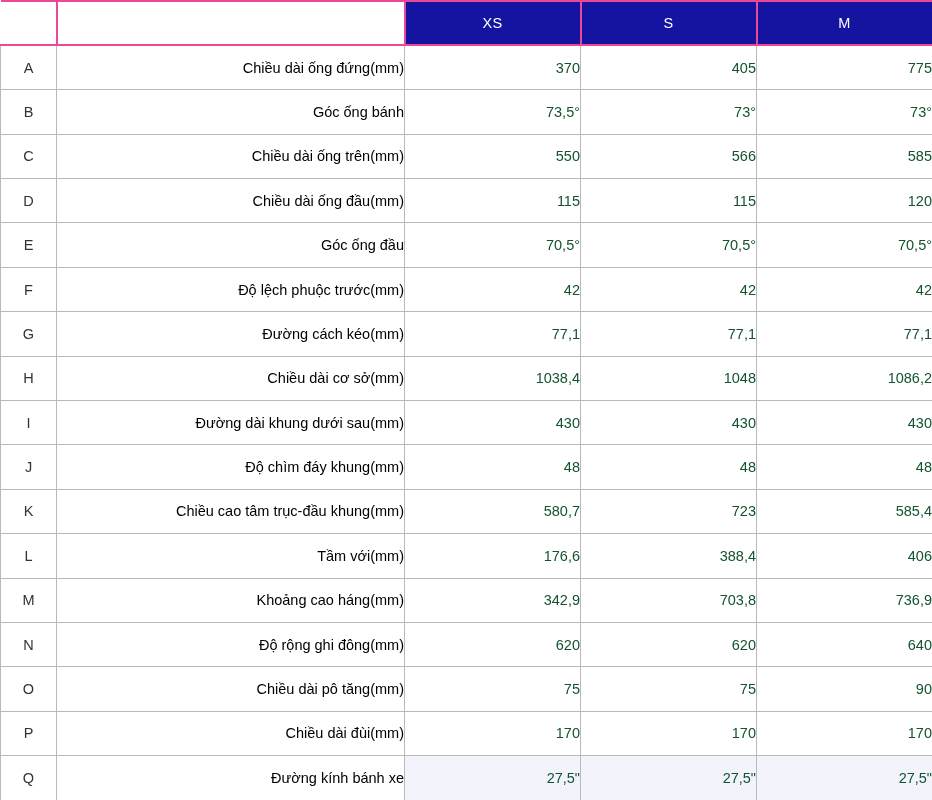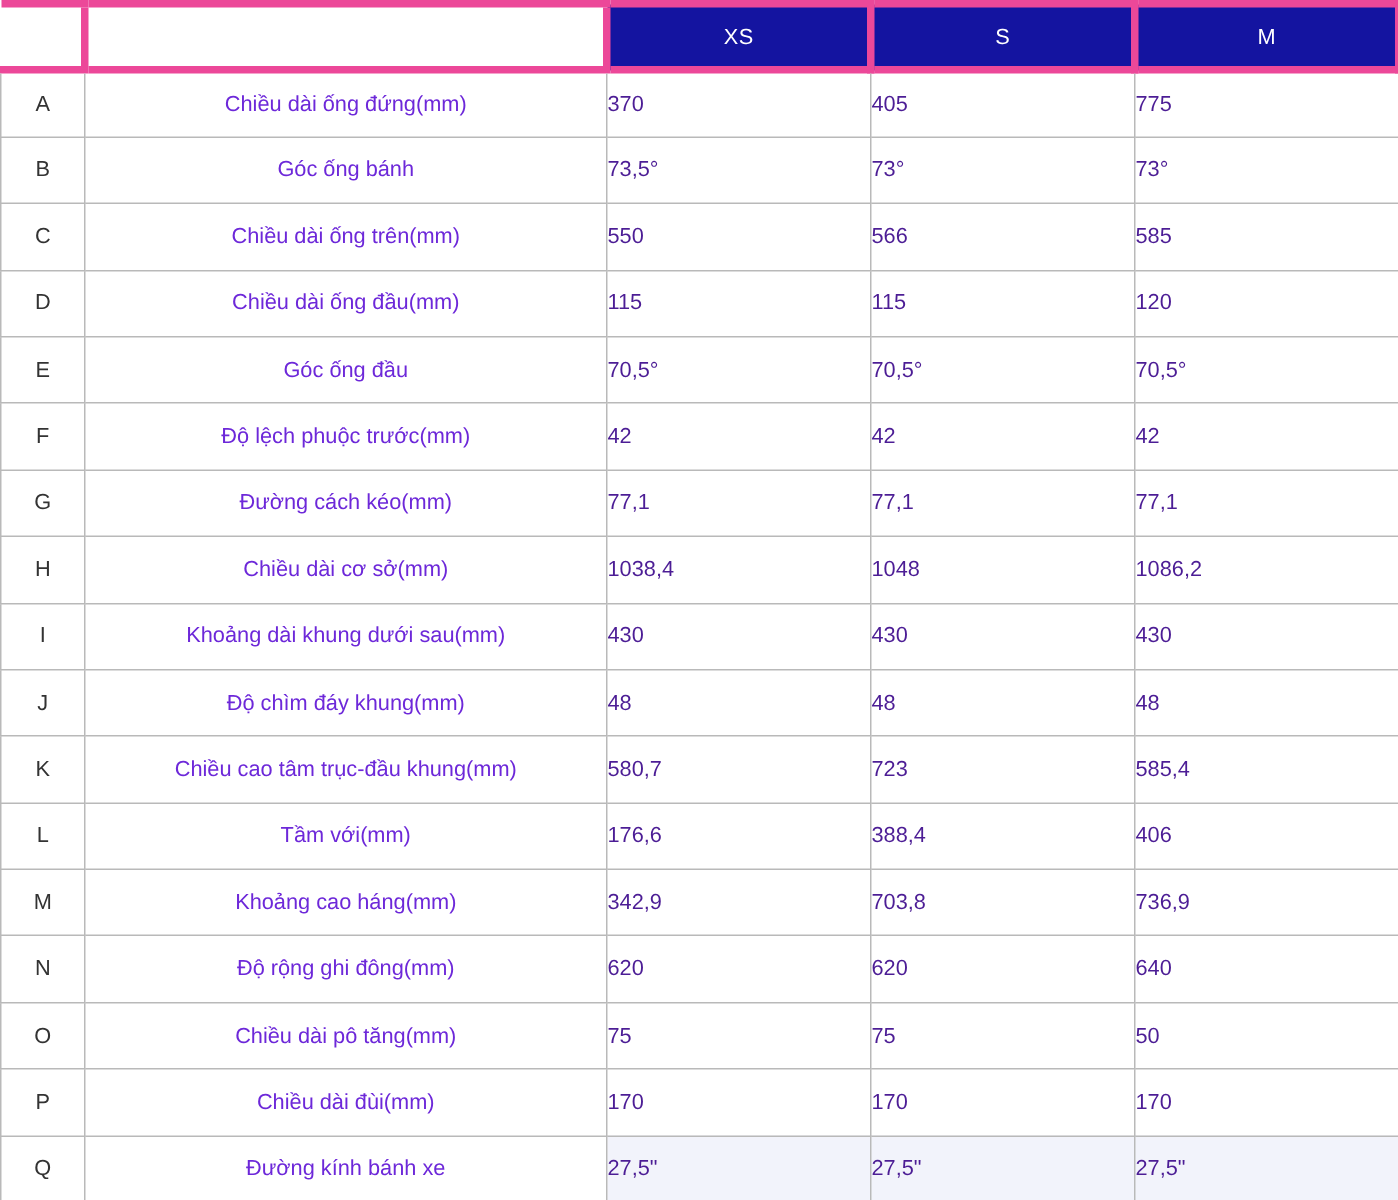--- a/index.html
+++ b/index.html
@@ -27,21 +27,21 @@
     border: 1px solid #b9b9b9;
     height: 44.4px;
     padding: 0 0;
     font-size: 14.5px;
     font-weight: normal;
     vertical-align: middle;
     box-sizing: border-box;
   }
   
   tr.head-row th {
-    border: 5px solid #ec4899;
+    border: 2px solid #ec4899;
   }
   th.head-blank {
     background: #ffffff;
     border-left: none;
     border-top: none;
   }
   th.head-blank.first { border-left: none; }
   th.head-size {
     background: #1414a0;
     color: #ffffff;
@@ -49,29 +49,29 @@
     text-align: center;
     font-size: 14px;
     letter-spacing: 0.3px;
   }
   td.letter-cell {
     text-align: center;
     color: #333333;
     font-size: 14.5px;
   }
   td.label-cell {
-    text-align: center;
+    text-align: right;
     padding-left: 12px;
-    color: #6d28d9;
+    color: #000000;
     font-size: 14.5px;
     white-space: nowrap;
   }
   td.value-cell {
-    text-align: left;
-    color: #4c1d95;
+    text-align: right;
+    color: #14532d;
     font-size: 14.5px;
   }
   tr.last-row td.value-cell {
     background: #f2f3fb;
   }
   
   tr.head-row th.head-blank { border-right: 1px solid #ffffff; }
 </style>
 </head>
 <body>
@@ -145,21 +145,21 @@
     </tr>
     <tr>
       <td class="letter-cell">H</td>
       <td class="label-cell">Chiều dài cơ sở(mm)</td>
       <td class="value-cell">1038,4</td>
       <td class="value-cell">1048</td>
       <td class="value-cell">1086,2</td>
     </tr>
     <tr>
       <td class="letter-cell">I</td>
-      <td class="label-cell">Khoảng dài khung dưới sau(mm)</td>
+      <td class="label-cell">Đường dài khung dưới sau(mm)</td>
       <td class="value-cell">430</td>
       <td class="value-cell">430</td>
       <td class="value-cell">430</td>
     </tr>
     <tr>
       <td class="letter-cell">J</td>
       <td class="label-cell">Độ chìm đáy khung(mm)</td>
       <td class="value-cell">48</td>
       <td class="value-cell">48</td>
       <td class="value-cell">48</td>
@@ -190,21 +190,21 @@
       <td class="label-cell">Độ rộng ghi đông(mm)</td>
       <td class="value-cell">620</td>
       <td class="value-cell">620</td>
       <td class="value-cell">640</td>
     </tr>
     <tr>
       <td class="letter-cell">O</td>
       <td class="label-cell">Chiều dài pô tăng(mm)</td>
       <td class="value-cell">75</td>
       <td class="value-cell">75</td>
-      <td class="value-cell">50</td>
+      <td class="value-cell">90</td>
     </tr>
     <tr>
       <td class="letter-cell">P</td>
       <td class="label-cell">Chiều dài đùi(mm)</td>
       <td class="value-cell">170</td>
       <td class="value-cell">170</td>
       <td class="value-cell">170</td>
     </tr>
     <tr class="last-row">
       <td class="letter-cell">Q</td>

